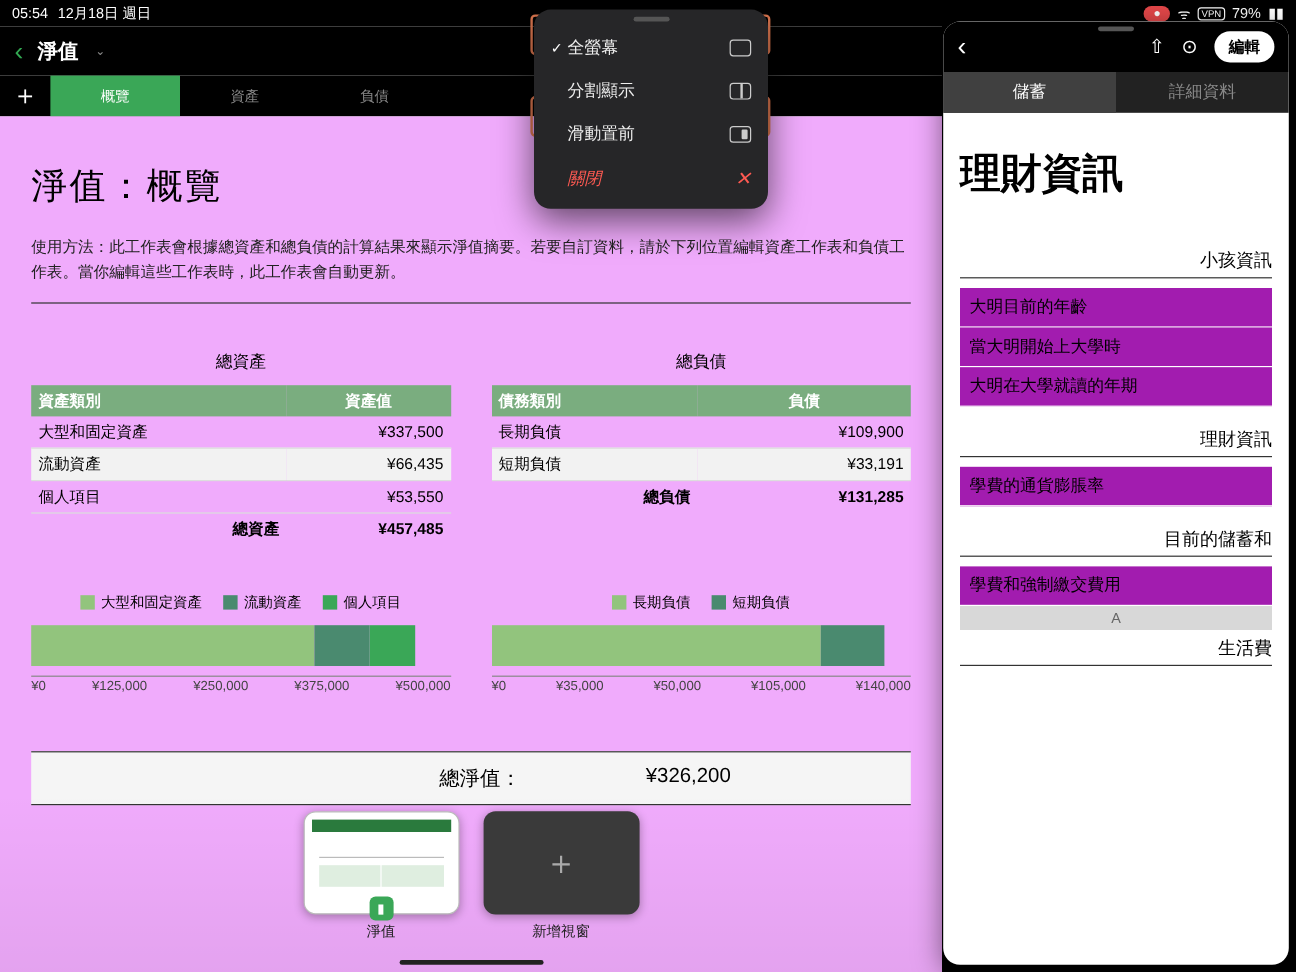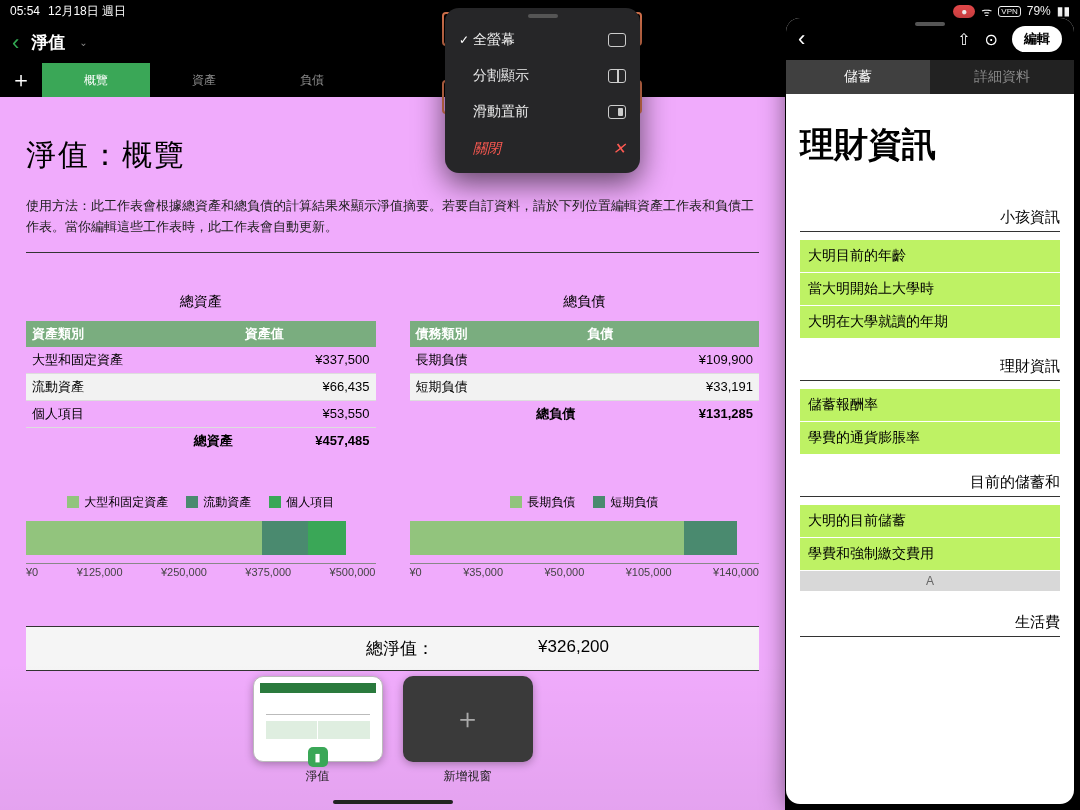--- a/index.html
+++ b/index.html
@@ -25,21 +25,21 @@
 
   .doc { background: #f0abfc; padding: 28px 26px 0 26px; height: calc(100% - 75px); overflow: hidden; position: relative; }
   .doc h1 { font-size: 30px; font-weight: 400; margin: 10px 0 20px; letter-spacing: 2px; }
   .desc { font-size: 13px; color: #222; line-height: 1.6; border-bottom: 1px solid #333; padding-bottom: 14px; margin-bottom: 40px; }
 
   .two-col { display: flex; gap: 34px; }
   .col { flex: 1; }
   .col-title { text-align: center; font-size: 14px; margin-bottom: 10px; }
   table { width: 100%; border-collapse: collapse; font-size: 13px; }
   thead td { background: #7aad7f; color: #fff; padding: 4px 6px; font-weight: 600; }
-  thead td:last-child { text-align: left; font-family: Liberation Mono, monospace; }
+  thead td:last-child { text-align: center; font-family: Liberation Mono, monospace; }
   tbody td { padding: 4px 6px; border-bottom: 1px solid #ddd; }
   tbody td:last-child { text-align: right; }
   tbody tr:nth-child(even) td { background: #f2f2f2; }
   tfoot td { padding: 4px 6px; font-weight: 700; text-align: right; border-top: 1px solid #333; }
 
   
   .charts { display: flex; gap: 34px; margin-top: 40px; }
   .chart { flex: 1; }
   .legend { display: flex; gap: 18px; font-size: 12px; margin-bottom: 10px; justify-content: center; }
   .legend span { display: inline-flex; align-items: center; gap: 5px; }
@@ -79,21 +79,21 @@
   .sw-top { background: #000; height: 42px; display: flex; align-items: center; padding: 0 12px; color: #fff; }
   .sw-top .dots { width: 30px; height: 4px; background: #555; border-radius: 2px; margin: 0 auto; position: absolute; left: 50%; top: 4px; transform: translateX(-50%); }
   .sw-top .icons { margin-left: auto; display: flex; gap: 14px; align-items: center; font-size: 16px; }
   .edit-btn { background: #fff; color: #000; border-radius: 14px; padding: 4px 12px; font-size: 13px; font-weight: 600; }
   .sw-tabs { display: flex; background: #222; }
   .sw-tab { flex: 1; text-align: center; padding: 8px 0; font-size: 14px; color: #888; }
   .sw-tab.active { background: #404040; color: #fff; }
   .sw-body { padding: 18px 14px; overflow: hidden; }
   .sw-body h1 { font-size: 34px; font-weight: 700; margin: 10px 0 40px; }
   .sec-title { text-align: right; font-size: 15px; margin: 18px 0 8px; border-bottom: 1px solid #333; padding-bottom: 4px; }
-  .sw-row { background: #bef264; padding: 7px 8px; font-size: 14px; border-bottom: 1px solid #fff; }
+  .sw-row { background: #a21caf; padding: 7px 8px; font-size: 14px; border-bottom: 1px solid #fff; }
   .col-letter { text-align: center; background: #d8d8d8; font-size: 12px; padding: 3px 0; color: #666; }
 </style>
 </head>
 <body>
 
 <div class="status">
   <span>05:54</span>
   <span style="margin-left:8px">12月18日 週日</span>
   <div class="right">
     <span class="pill-red">●</span>
@@ -305,23 +305,21 @@
   </div>
   <div class="sw-body">
     <h1>理財資訊</h1>
 
     <div class="sec-title">小孩資訊</div>
     <div class="sw-row">大明目前的年齡</div>
     <div class="sw-row">當大明開始上大學時</div>
     <div class="sw-row">大明在大學就讀的年期</div>
 
     <div class="sec-title">理財資訊</div>
-    <div class="sw-row">儲蓄報酬率</div>
     <div class="sw-row">學費的通貨膨脹率</div>
 
     <div class="sec-title">目前的儲蓄和</div>
-    <div class="sw-row">大明的目前儲蓄</div>
     <div class="sw-row">學費和強制繳交費用</div>
     <div class="col-letter">A</div>
 
-    <div class="sec-title" style="margin-top:22px">生活費</div>
+    <div class="sec-title" style="margin-top:6px">生活費</div>
   </div>
 </div>
 
 </body></html>

